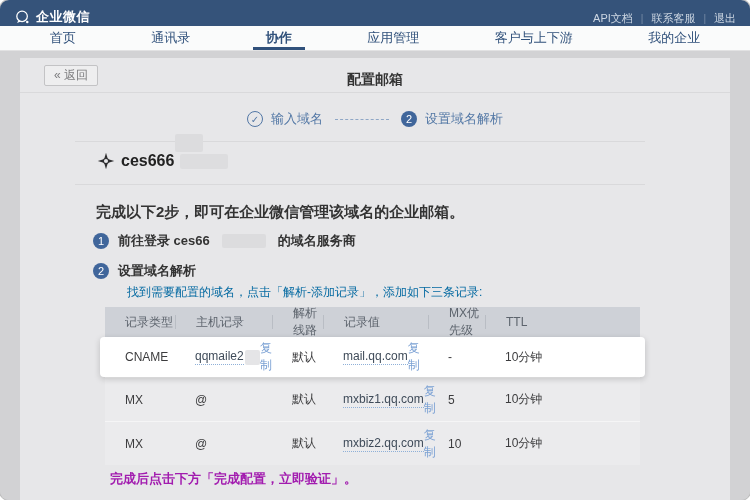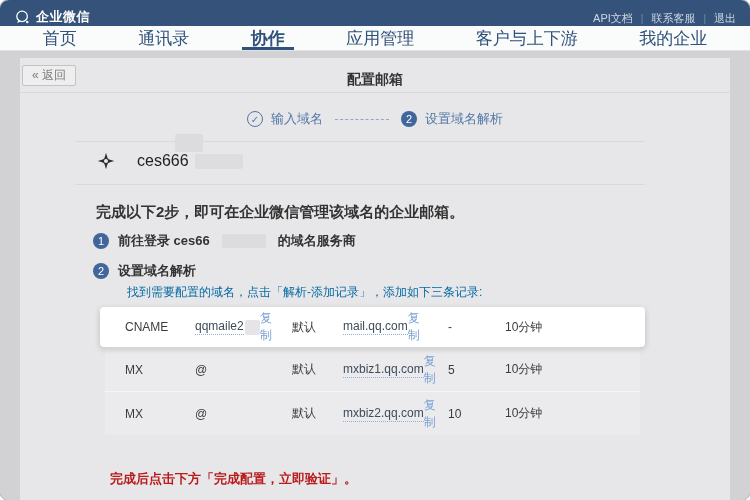--- a/index.html
+++ b/index.html
@@ -24,39 +24,39 @@
   .top-link { color:#ccd6e2; font-size:11px; cursor:pointer; }
   .top-sep { color:rgba(255,255,255,0.30); font-size:10px; }
 
   
   .navbar {
     position:absolute; left:0; top:26px; width:750px; height:25px;
     background:#fafbfb; border-bottom:1px solid #e2e2e3;
     display:flex; align-items:stretch; justify-content:space-around; padding:0 12px;
   }
   .tab {
-    display:flex; align-items:center; font-size:17px; color:#30517b;
+    display:flex; align-items:center; font-size:13px; color:#30517b;
     cursor:pointer; position:relative; padding:8px 6px;
   }
   .tab.active { font-weight:bold; }
   .tab.active::after {
     content:""; position:absolute; left:50%; transform:translateX(-50%);
     bottom:0; width:52px; height:3px; background:#30517b;
   }
 
   
   .outer { position:absolute; left:0; top:51px; width:750px; height:449px; background:#d2d2d4; }
   .panel {
     position:absolute; left:20px; top:7px; width:710px; height:442px;
     background:#e7e7e9;
   }
 
   .panel-header { position:absolute; left:0; top:0; width:710px; height:35px; border-bottom:1px solid #d9d9db; }
   .back-btn {
-    position:absolute; left:2px; top:7px; height:21px; padding:0 9px;
+    position:absolute; left:24px; top:7px; height:21px; padding:0 9px;
     border:1px solid #c3c3c5; border-radius:2px; background:#eeeeef;
     font-size:12px; color:#7c7c7e; display:flex; align-items:center; cursor:pointer;
   }
   .page-title {
     position:absolute; left:0; top:0; width:710px; height:43px;
     display:flex; align-items:center; justify-content:center;
     font-size:14px; font-weight:bold; color:#333;
   }
 
   
@@ -77,21 +77,21 @@
 
   .hr { position:absolute; left:55px; width:570px; border-top:1px solid #d9d9db; }
   .hr1 { top:83px; }
   .hr2 { top:126px; }
 
   .redact { background:#dcdcde; border-radius:2px; display:inline-block; }
   .redact-top { position:absolute; left:155px; top:76px; width:28px; height:18px; z-index:2; }
 
   .domain-row { position:absolute; left:77px; top:93px; height:20px; display:flex; align-items:center; gap:6px; }
   .domain-icon { width:18px; height:18px; }
-  .domain-name { font-size:16px; font-weight:normal; color:#222;margin-left:16px; }
+  .domain-name { font-size:16px; font-weight:bold; color:#222; }
   .redact-domain { width:48px; height:15px; background:#dddddf; }
 
   .intro {
     position:absolute; left:76px; top:145px;
     font-size:15px; font-weight:bold; color:#333;
   }
 
   .step-item { position:absolute; left:73px; display:flex; align-items:center; gap:9px; }
   .step-item-1 { top:174px; }
   .step-item-2 { top:204px; }
@@ -123,21 +123,21 @@
   }
   .t-cell { font-size:12px; color:#3c3c3e; padding-left:20px; display:flex; align-items:center; }
   .c1 { width:70px; } .c2 { width:97px; } .c3 { width:51px; }
   .c4 { width:105px; } .c5 { width:57px; } .c6 { width:155px; }
   .dotted { border-bottom:1px dotted #8fb0d8; padding-bottom:1px; color:#3f4b59; cursor:pointer; }
   .copy { color:#7ba1d4; cursor:pointer; text-decoration:none; font-size:12px; }
   .redact-host { width:38px; height:15px; background:#e5e5e7; margin-left:1px; }
 
   .footer-text {
     position:absolute; left:90px; top:412px;
-    font-size:13px; font-weight:bold; color:#b91c1c;
+    font-size:13px; font-weight:bold; color:#a21caf;
   }
 </style>
 </head>
 <body>
 
 <div class="window">
 
   <div class="topbar">
     <div class="brand">
       <svg class="brand-icon" width="17" height="17" viewBox="0 0 20 20">
@@ -207,20 +207,28 @@
       </div>
 
       <div class="step-item step-item-2">
         <div class="num-badge">2</div>
         <div class="step-item-text">设置域名解析</div>
       </div>
 
       <div class="desc">找到需要配置的域名，点击「解析-添加记录」，添加如下三条记录:</div>
 
       <div class="dns-table">
+        <div class="t-header">
+          <div class="t-hcell c1">记录类型</div>
+          <div class="t-hcell c2">主机记录</div>
+          <div class="t-hcell c3">解析线路</div>
+          <div class="t-hcell c4">记录值</div>
+          <div class="t-hcell c5">MX优先级</div>
+          <div class="t-hcell c6">TTL</div>
+        </div>
 
         <div class="t-row elevated">
           <div class="t-cell c1">CNAME</div>
           <div class="t-cell c2">
             <span class="dotted">qqmaile2</span>
             <span class="redact redact-host"></span>
             <a class="copy">复制</a>
           </div>
           <div class="t-cell c3">默认</div>
           <div class="t-cell c4">

